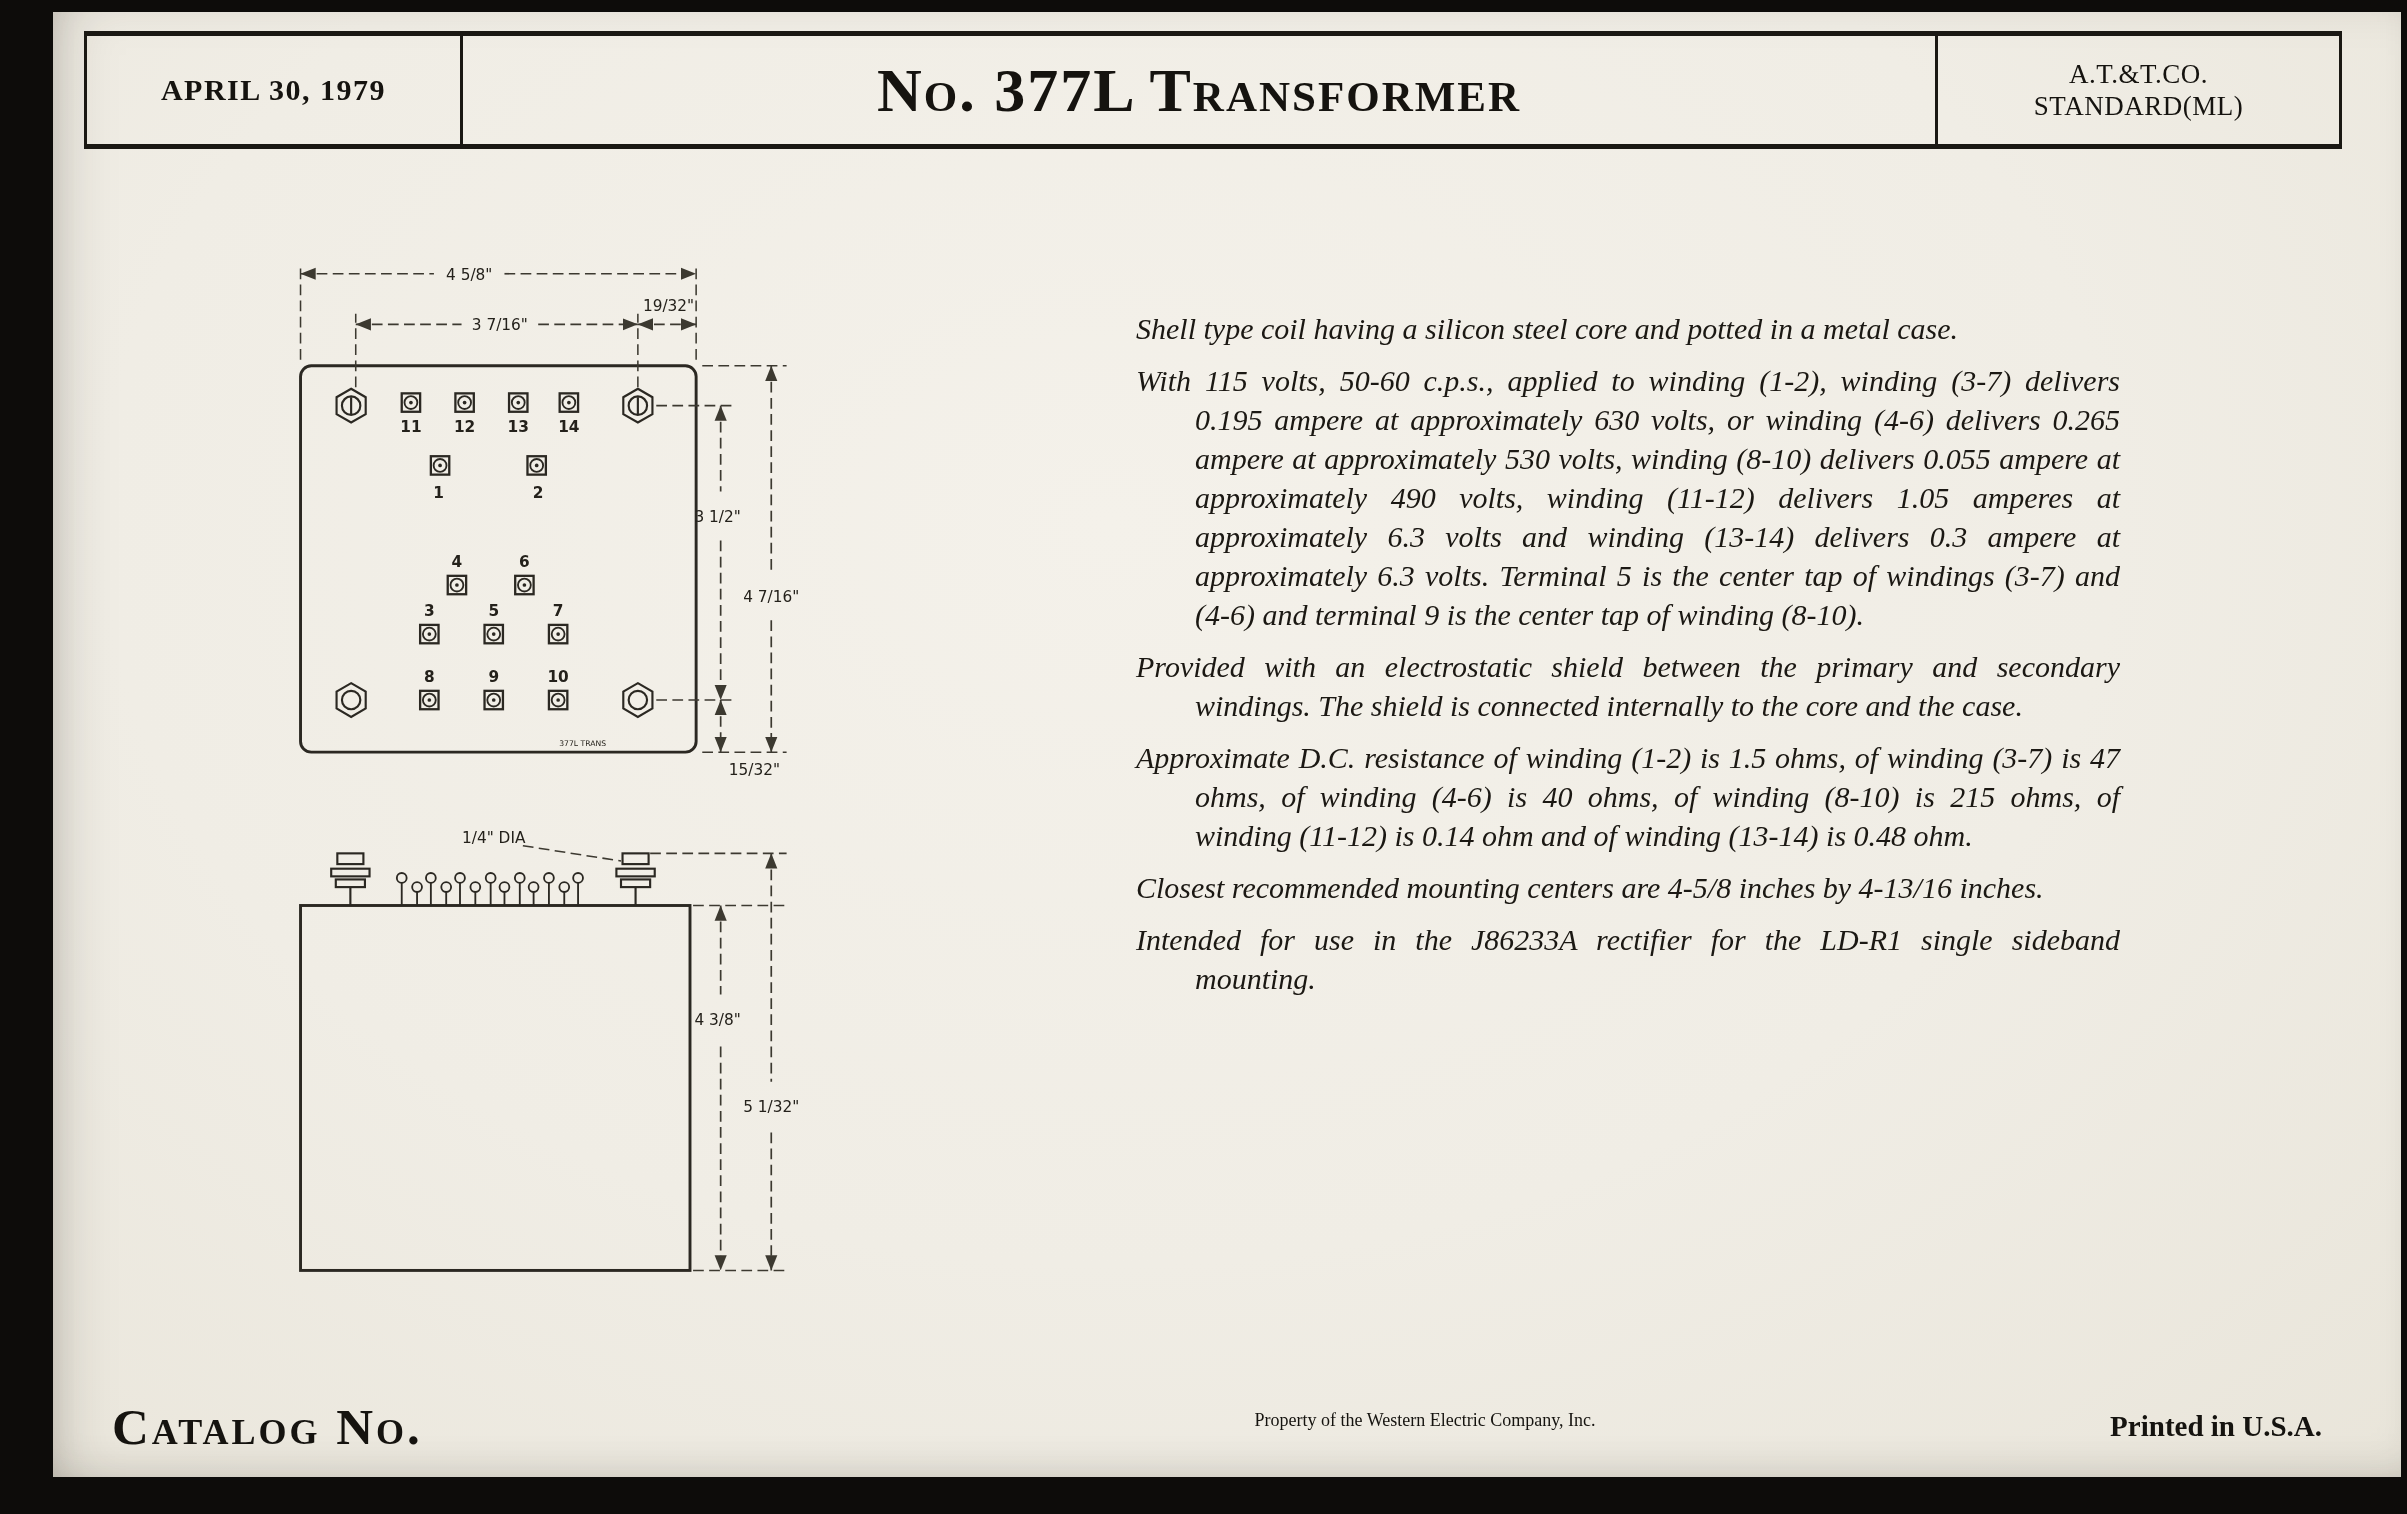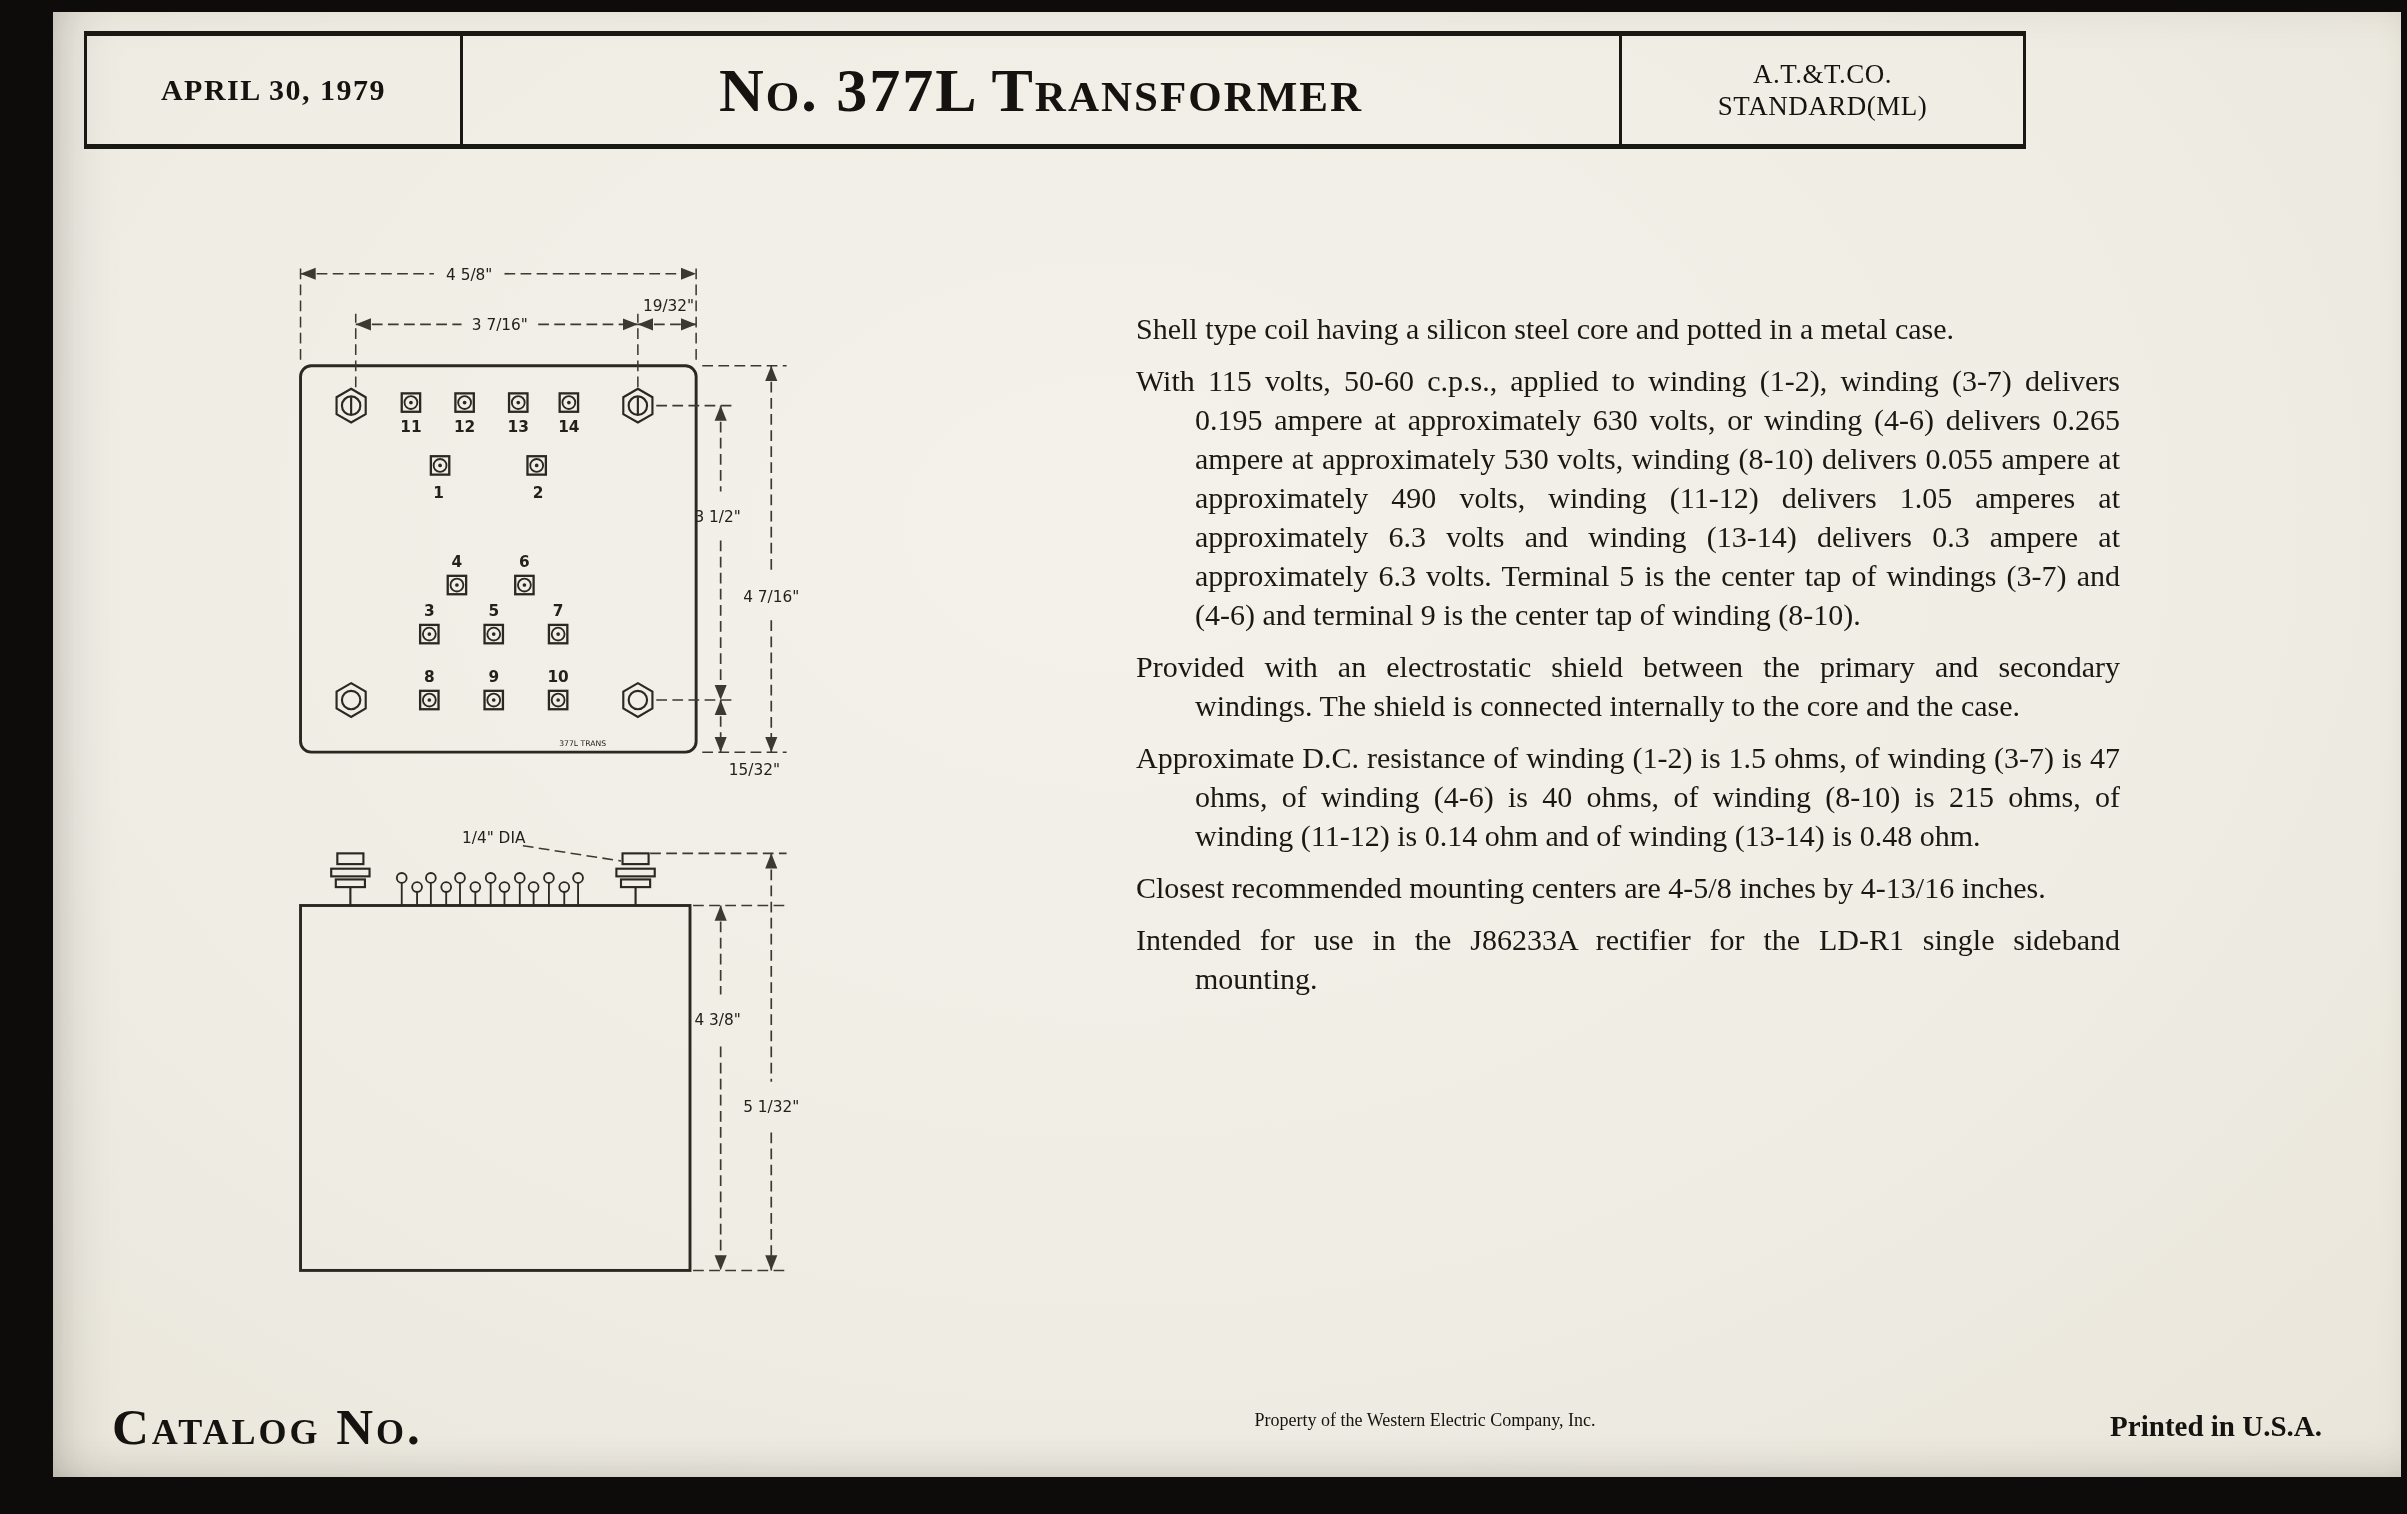--- a/index.html
+++ b/index.html
@@ -9,38 +9,38 @@
     background:#0d0c0a;
     font-family:"Liberation Serif", serif;
   }
   .paper {
     position:absolute; left:53px; top:12px; width:2348px; height:1465px;
     background:radial-gradient(ellipse at 45% 35%, #f4f1ea 0%, #f0ede5 55%, #e9e5da 100%);
     box-shadow: inset 30px 0 69px -40px rgba(40,35,25,0.35), inset 0 -20px 59px -40px rgba(40,35,25,0.3);
   }
   
   .header-box {
-    position:absolute; left:31px; top:19px; width:1942px; height:118px;
+    position:absolute; left:31px; top:19px; width:2258px; height:118px;
     display:flex;
     border:3px solid #1a1813; border-top-width:5px; border-bottom-width:5px;
   }
   .hcell { display:flex; flex-direction:column; justify-content:center; align-items:center; }
   .hcell-date { width:376px; border-right:3px solid #1a1813; }
   .hcell-title { flex:1; border-right:3px solid #1a1813; }
   .hcell-org { width:401px; }
   .date-text { font-size:30px; font-weight:700; letter-spacing:1.5px; color:#15130f; white-space:nowrap; }
   .title-text { font-size:62px; font-weight:700; font-variant:small-caps; letter-spacing:2px; color:#15130f; white-space:nowrap; }
   .org-line { font-size:27px; font-weight:400; line-height:32px; letter-spacing:0.5px; color:#15130f; white-space:nowrap; }
   
   .spec-text {
     position:absolute; left:1083px; top:297px; width:1000px;
     font-size:30px; line-height:39px; font-weight:500;
     color:#1b1813; text-align:justify;
   }
-  .spec-text p { padding-left:59px; text-indent:-59px; margin:0 16px 13px 0; }
+  .spec-text p { padding-left:59px; text-indent:-59px; margin:0 16px 13px 0;font-style:italic; }
   
   .catalog-label {
     position:absolute; left:59px; top:1386px;
     font-size:51px; font-weight:700; font-variant:small-caps; letter-spacing:3px; color:#15130f;
   }
   .property-notice {
     position:absolute; left:976px; top:1398px; width:792px; text-align:center;
     font-size:18px; font-weight:400; color:#15130f;
   }
   .printed-label {

